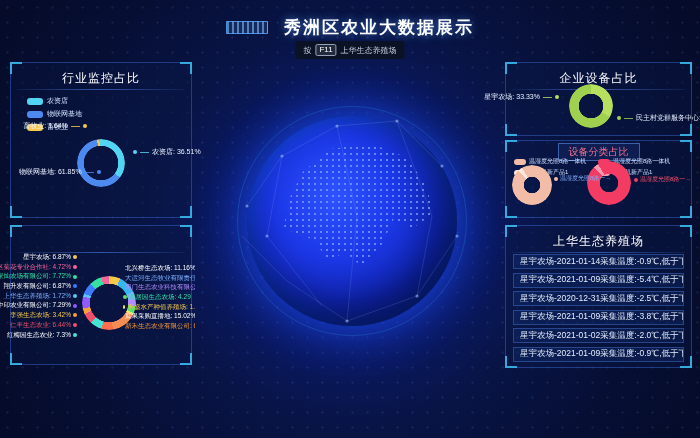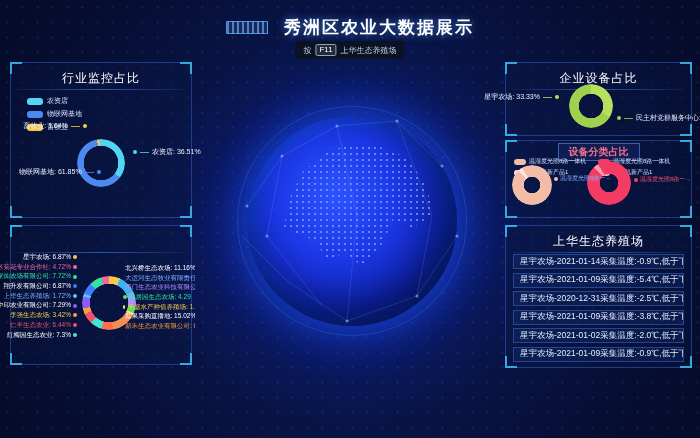--- a/index.html
+++ b/index.html
@@ -60,21 +60,21 @@
   .callout{position:absolute;display:flex;align-items:center;gap:3px;font-size:7px;color:#e8f1ff;white-space:nowrap;}
   .dot{display:inline-block;width:4px;height:4px;border-radius:50%;}
   .dash{display:inline-block;width:9px;height:1px;opacity:.8;}
 
   .ent-col{position:absolute;display:flex;flex-direction:column;gap:3.2px;}
   .ent-left{top:28px;right:114px;align-items:flex-end;}
   .ent-right{top:39px;left:112px;align-items:flex-start;}
   .ent-label{display:flex;align-items:center;gap:2px;font-size:6.5px;line-height:6.5px;white-space:nowrap;}
   .ent-right .ent-label{max-width:72px;overflow:hidden;}
 
-  .class-title{position:absolute;left:50%;top:2px;transform:translateX(-50%);font-size:10px;font-weight:bold;color:#f4718c;
+  .class-title{position:absolute;left:50%;top:2px;transform:translateX(-50%);font-size:10px;font-weight:normal;color:#f4718c;
     background:rgba(16,34,90,.75);border:1px solid rgba(110,160,255,.5);padding:1px 10px;white-space:nowrap;}
   .cl-legend{position:absolute;display:flex;flex-direction:column;gap:2px;}
   .cl-legend .row{display:flex;align-items:center;gap:3px;font-size:6px;color:#cfe0ff;}
   .pointer{position:absolute;display:flex;align-items:center;gap:2px;font-size:6px;white-space:nowrap;}
 
   .alarm-list{position:absolute;left:7px;right:7px;top:28px;display:flex;flex-direction:column;gap:3.5px;}
   .alarm-row{height:15px;display:flex;align-items:center;padding:0 6px;font-size:8.5px;color:#e4eeff;
     background:rgba(30,70,160,.18);border:1px solid rgba(90,150,255,.35);white-space:nowrap;overflow:hidden;}
 </style>
 </head>

